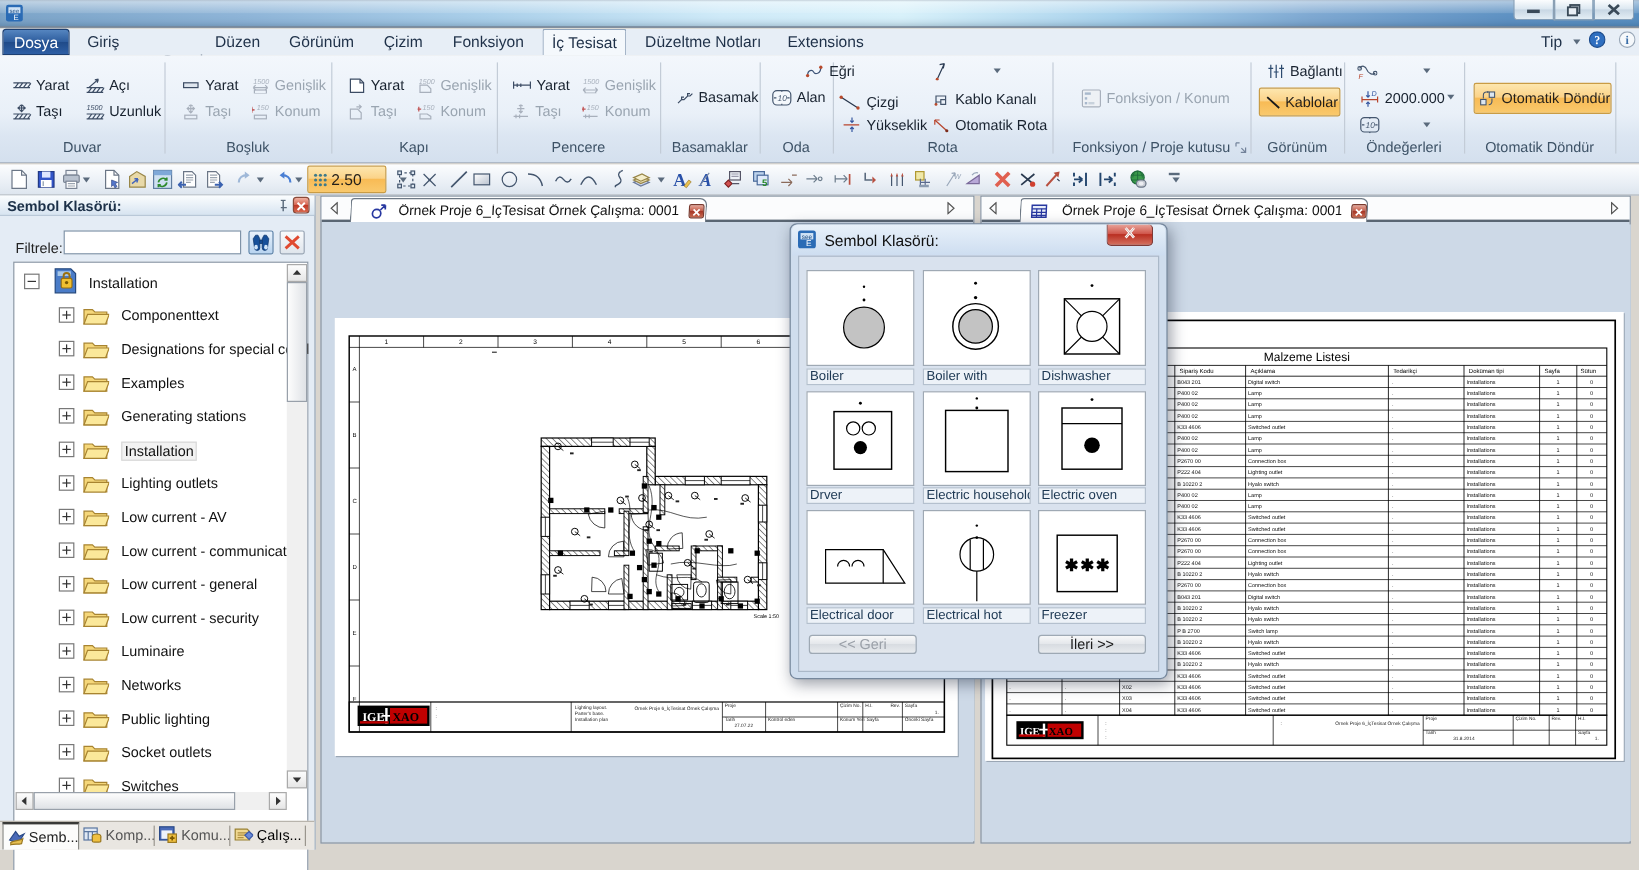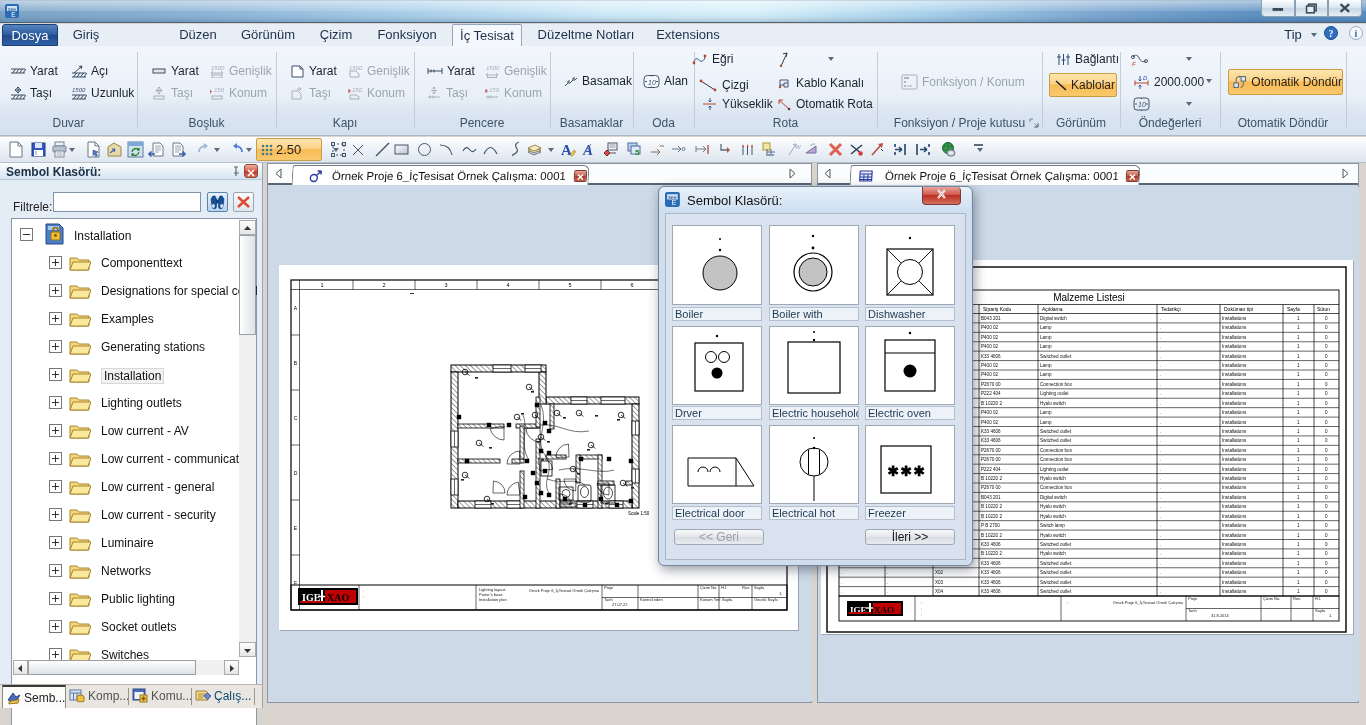--- a/index.html
+++ b/index.html
@@ -234,21 +234,21 @@
           <path d="M1 11 4 8h2l3-3h2l2-2" stroke="#3c4c64" fill="none"></path>
           <path d="M4 8v-2h2M9 5V3h2" stroke="#3c4c64" fill="none"></path>
         </svg>Basamak</div>
 
     <div class="rbtn" style="left:643px;top:26px;"><svg class="ric" width="17" height="15" viewBox="0 0 17 15">
           <rect x="1" y="1.5" width="15" height="12" rx="3.5" fill="#f4f8fc" stroke="#44566e"></rect>
           <text x="5" y="10.5" font-size="7" fill="#44566e" font-style="italic">10</text>
           <path d="M4 7.5H2M15 7.5h-2M8.5 2.5v-1M8.5 13.5v-1" stroke="#44566e"></path>
         </svg>Alan</div>
 
-    <div class="rbtn" style="left:692px;top:4px;"><svg class="ric" width="16" height="13" viewBox="0 0 16 13">
+    <div class="rbtn" style="left:671px;top:4px;"><svg class="ric" width="16" height="13" viewBox="0 0 16 13">
           <path d="M2 10 C 2 5, 6 5, 7 7 S 13 9, 13 3" stroke="#3c5276" fill="none"></path>
           <circle cx="2" cy="10" r="1.4" fill="#b84a2c"></circle>
           <circle cx="13" cy="3" r="1.4" fill="#b84a2c"></circle>
         </svg>Eğri</div>
     <div class="rbtn" style="left:699px;top:28px;align-items:flex-end;"><svg class="ric" width="19" height="13" viewBox="0 0 19 13">
           <path d="M2 2 L16 11" stroke="#26344a"></path>
           <circle cx="2" cy="2" r="1.4" fill="#b84a2c"></circle>
           <circle cx="16" cy="11" r="1.4" fill="#b84a2c"></circle>
         </svg>Çizgi</div>
     <div class="rbtn" style="left:702px;top:49px;"><svg class="ric" width="16" height="14" viewBox="0 0 16 14">
@@ -727,21 +727,21 @@
           </svg>
         <span class="abs" style="left:19px;top:1px;font-size:12px;color:#555;">Komu...</span>
       </div>
       <div class="abs" style="left:191px;top:3px;width:1px;height:17px;background:#9a968e;"></div>
       <div class="abs" style="left:195px;top:3px;width:58px;height:21px;">
         <svg class="abs" style="left:0px;top:0px;" width="16" height="16" viewBox="0 0 16 16">
             <path d="M1 3h10l2 2v7H1z" fill="#f0d890" stroke="#9a8030"></path>
             <path d="M3 6h8M3 8h8M3 10h5" stroke="#b09040"></path>
             <path d="M9 8l3.5 3.5L16 8l-3.5-3z" fill="#6a8ad8" stroke="#3a5aa8"></path>
           </svg>
-        <span class="abs" style="left:19px;top:1px;font-size:12px;color:#0c4a6e;">Çalış...</span>
+        <span class="abs" style="left:19px;top:1px;font-size:12px;color:#000000;">Çalış...</span>
       </div>
       <div class="abs" style="left:254px;top:3px;width:1px;height:17px;background:#9a968e;"></div>
     </div>
   </div>
 
   <div class="mdiwin" id="win1">
     <div class="tabstrip">
       <svg class="navarr" style="left:6px;">
           <path d="M7 1 2 5.5 7 10z" fill="none" stroke="#555"></path>
         </svg>

